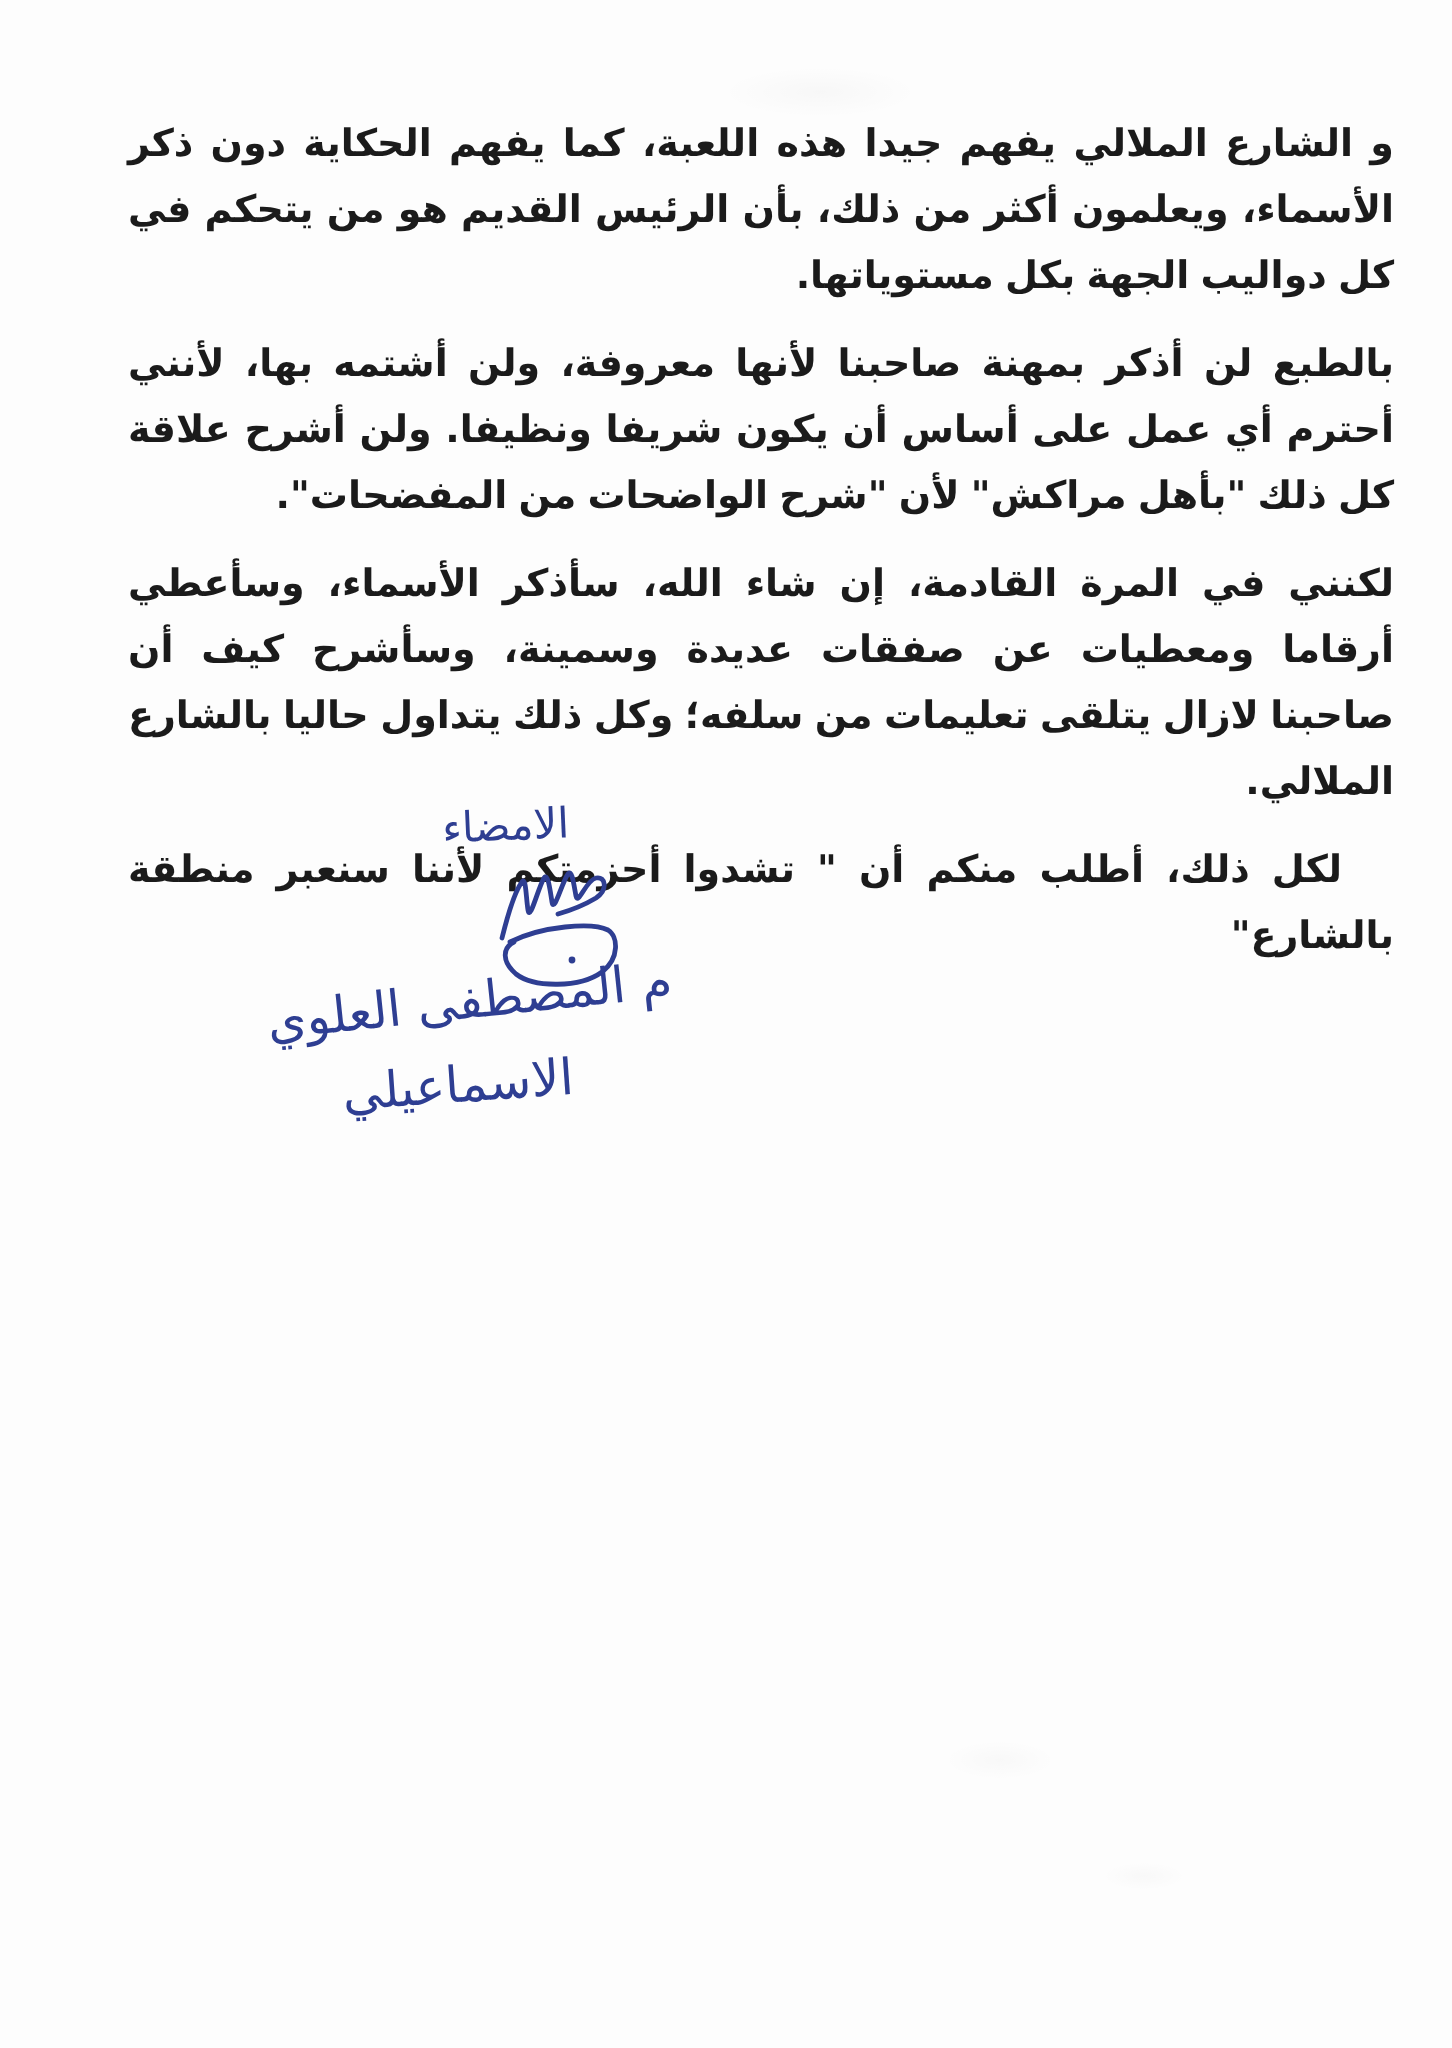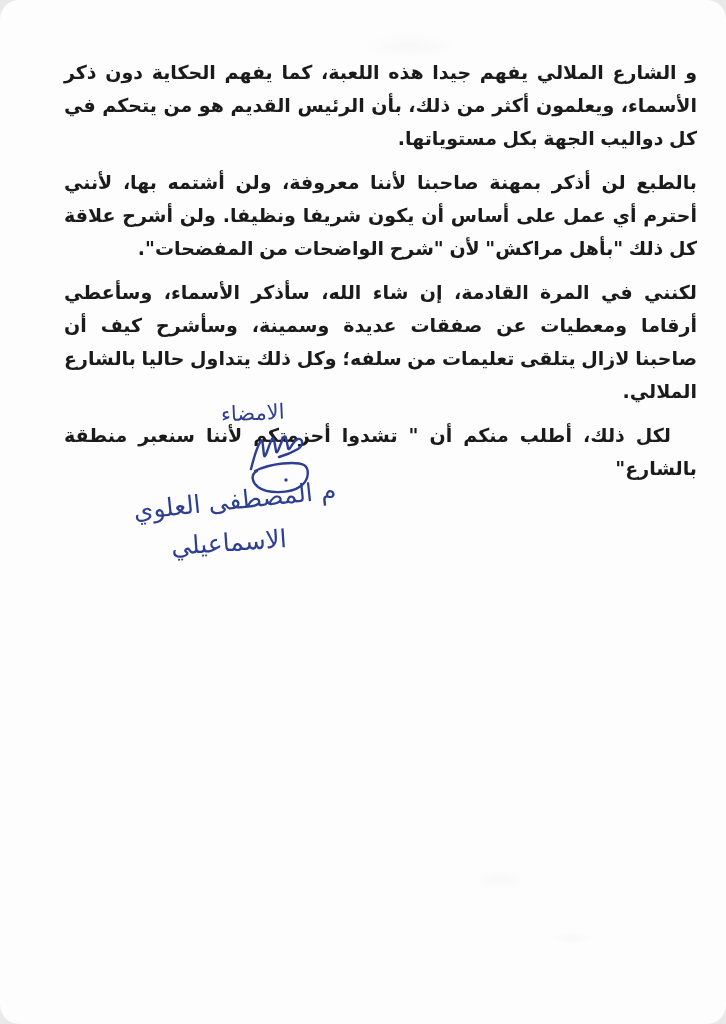--- a/index.html
+++ b/index.html
@@ -14,21 +14,20 @@
     height: 1024px;
     margin: 0 auto;
     background: #fdfdfd;
     
     background-image:
       radial-gradient(ellipse 70px 18px at 410px 46px, rgba(0,0,0,0.025), transparent 70%),
       radial-gradient(ellipse 40px 14px at 500px 880px, rgba(0,0,0,0.02), transparent 70%),
       radial-gradient(ellipse 30px 10px at 572px 938px, rgba(0,0,0,0.02), transparent 70%);
     overflow: hidden;
     font-family: "DejaVu Sans", sans-serif;
-    border-radius: 19px;
   }
   .letter-body {
     position: absolute;
     top: 56px;
     right: 29px;
     width: 633px;
     direction: rtl;
     unicode-bidi: embed;
     text-align: justify;
     color: #1b1b1b;
@@ -86,21 +85,21 @@
     transform: rotate(-4deg);
   }
 </style>
 </head>
 <body>
 
 <div class="page">
 
   <div class="letter-body">
     <p>و الشارع الملالي يفهم جيدا هذه اللعبة، كما يفهم الحكاية دون ذكر الأسماء، ويعلمون أكثر من ذلك، بأن الرئيس القديم هو من يتحكم في كل دواليب الجهة بكل مستوياتها.</p>
-    <p>بالطبع لن أذكر بمهنة صاحبنا لأننا معروفة، ولن أشتمه بها، لأنني أحترم أي عمل على أساس أن يكون شريفا ونظيفا. ولن أشرح علاقة كل ذلك "بأهل مراكش" لأن "شرح الواضحات من المفضحات".</p>
+    <p>بالطبع لن أذكر بمهنة صاحبنا لأنها معروفة، ولن أشتمه بها، لأنني أحترم أي عمل على أساس أن يكون شريفا ونظيفا. ولن أشرح علاقة كل ذلك "بأهل مراكش" لأن "شرح الواضحات من المفضحات".</p>
     <p>لكنني في المرة القادمة، إن شاء الله، سأذكر الأسماء، وسأعطي أرقاما ومعطيات عن صفقات عديدة وسمينة، وسأشرح كيف أن صاحبنا لازال يتلقى تعليمات من سلفه؛ وكل ذلك يتداول حاليا بالشارع الملالي.</p>
     <p class="indented">لكل ذلك، أطلب منكم أن " تشدوا أحزمتكم لأننا سنعبر منطقة بالشارع"</p>
   </div>
 
   <div class="signature-block">
 
     <div class="ink sig-label">الامضاء</div>
 
     <svg class="sig-scribble" viewBox="0 0 94 76" fill="none" xmlns="http://www.w3.org/2000/svg">
       <path d="M8,37 C10,29 14,14 18,9 C20,6 20,17 21,23 C22,29 26,12 29,7 C31,4 32,13 33,19 C34,25 38,9 41,5 C43,2 44,11 45,16 C46,21 50,8 55,7 C60,6 61,13 55,17 C50,20 43,23 36,25" stroke="#2e3e92" stroke-width="2.4" stroke-linecap="round" stroke-linejoin="round"></path>

